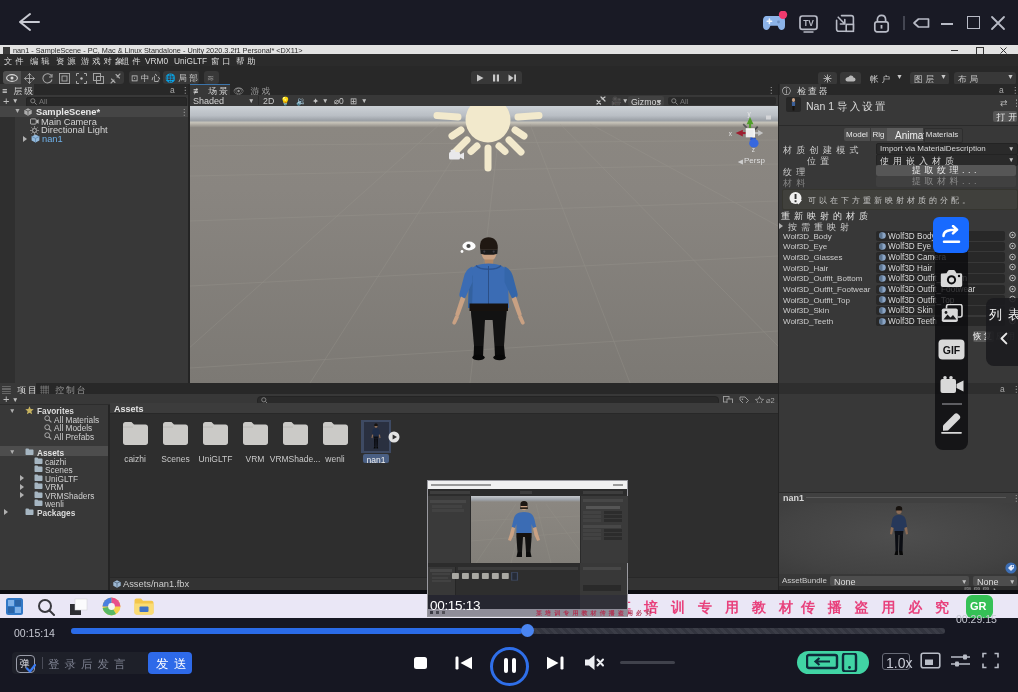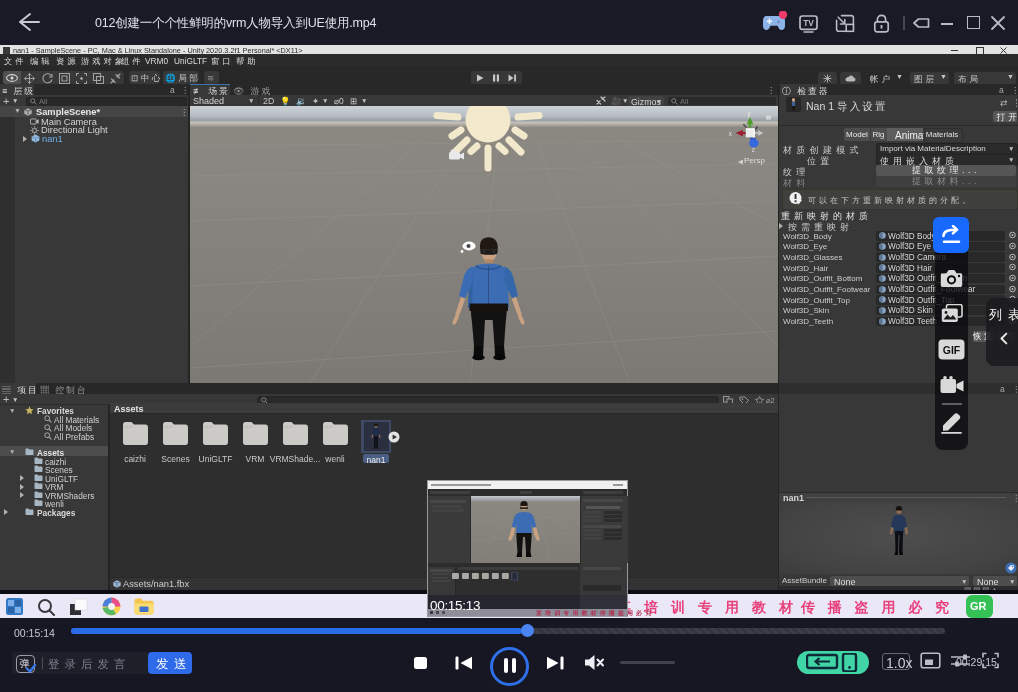--- a/index.html
+++ b/index.html
@@ -5,21 +5,20 @@
 .a{position:absolute}
 .tx{position:absolute;white-space:nowrap}
 svg{display:block}
 .tr{position:absolute;width:0;height:0;border-left:4.5px solid #b0b0b0;border-top:3px solid transparent;border-bottom:3px solid transparent}
 </style></head><body>
 <div id="app">
 <div class="a" style="left:0;top:0;width:1018px;height:45px;background:#191a25"></div>
 <svg class="a" style="left:16px;top:11px" width="24" height="22" viewBox="0 0 24 22">
       <path d="M14 3 L4 11 L14 19 M4 11 L23 11" stroke="#c8cad2" stroke-width="2" fill="none" stroke-linecap="round" stroke-linejoin="round"></path>
     </svg>
-<div class="tx" style="left:95px;top:15px;font-size:12.5px;color:#dee0e8;letter-spacing:-0.2px">012创建一个个性鲜明的vrm人物导入到UE使用.mp4</div>
 <svg class="a" style="left:761px;top:11px" width="28" height="24" viewBox="0 0 28 24">
 <path d="M6 5 C3 5 2 7 2 10 L2 15 C2 17.5 3.6 19 5.5 19 C7 19 8 18 8.6 16.5 L9.4 14.8 L16.6 14.8 L17.4 16.5 C18 18 19 19 20.5 19 C22.4 19 24 17.5 24 15 L24 10 C24 7 23 5 20 5 Z" fill="#8cb3e8"></path>
 <path d="M6.2 10.2 L10.6 10.2 M8.4 8 L8.4 12.4" stroke="#eef4fb" stroke-width="1.6" stroke-linecap="round"></path>
 <circle cx="17.5" cy="11" r="1.4" fill="#6f91c2"></circle>
 <circle cx="22" cy="3.8" r="4.2" fill="#ef3a6d"></circle>
     </svg>
 <svg class="a" style="left:799px;top:15px" width="19" height="18" viewBox="0 0 19 18">
 <rect x="1" y="1" width="17" height="13.4" rx="2.4" fill="none" stroke="#b8bbc6" stroke-width="1.7"></rect>
 <text x="9.5" y="11" font-family="Liberation Sans" font-size="8.4" font-weight="bold" fill="#b8bbc6" text-anchor="middle">TV</text>
 <path d="M4.5 17 L14.5 17" stroke="#b8bbc6" stroke-width="1.5"></path>
@@ -656,21 +655,21 @@
       <path d="M0.5 5.5 L19.5 5.5 L19.5 14.5 C19.5 15.6 18.6 16.5 17.5 16.5 L2.5 16.5 C1.4 16.5 0.5 15.6 0.5 14.5 Z" fill="#fadc74"></path>
       <rect x="5.5" y="8.5" width="9" height="5.5" rx="1" fill="#3f72c8"></rect>
     </svg>
 <div class="tx" style="left:801px;top:599px;font-size:14px;color:#e8417c;letter-spacing:12.8px;font-weight:bold">传播盗用必究</div>
 <div class="tx" style="left:617px;top:599px;font-size:14px;color:#e8417c;letter-spacing:13px;font-weight:bold">某培训专用教材</div>
 <div class="a" style="left:966px;top:595px;width:27px;height:23px;background:#35c156;border-radius:6px"></div>
 <div class="tx" style="left:970px;top:600px;font-size:11px;color:#fff;font-weight:bold">GR</div>
 
 <div class="a" style="left:0;top:618px;width:1018px;height:74px;background:#161722"></div>
 <div class="tx" style="left:14px;top:627px;font-size:10.5px;color:#c6c8d2">00:15:14</div>
-<div class="tx" style="left:956px;top:656px;font-size:10.5px;color:#c6c8d2">00:29:15</div>
+<div class="tx" style="left:956px;top:613px;font-size:10.5px;color:#c6c8d2">00:29:15</div>
 <div class="a" style="left:71px;top:628px;width:874px;height:6px;background:repeating-linear-gradient(45deg,#3b3d47 0 3px,#33353f 3px 6px);border-radius:3px"></div>
 <div class="a" style="left:71px;top:628px;width:451px;height:6px;background:#2a6be8;border-radius:3px"></div>
 <div class="a" style="left:521px;top:624px;width:13px;height:13px;background:#4a85f2;border-radius:50%"></div>
 <div class="a" style="left:12px;top:652px;width:136px;height:22px;background:#1e2029;border-radius:4px 0 0 4px"></div>
 <div class="a" style="left:16px;top:654.5px;width:17px;height:16px;border:1.6px solid #9a9da9;border-radius:4px"></div>
 <div class="tx" style="left:19.5px;top:656.5px;font-size:10px;color:#e4e4ea">弹</div>
 <svg class="a" style="left:26px;top:664px" width="10" height="9" viewBox="0 0 10 9">
       <path d="M1 4.5 L4 7.5 L9 1" stroke="#3a7bf2" stroke-width="2.2" fill="none" stroke-linecap="round" stroke-linejoin="round"></path>
     </svg>
 <div class="a" style="left:42px;top:657px;width:1px;height:12px;background:#4a4c58"></div>

